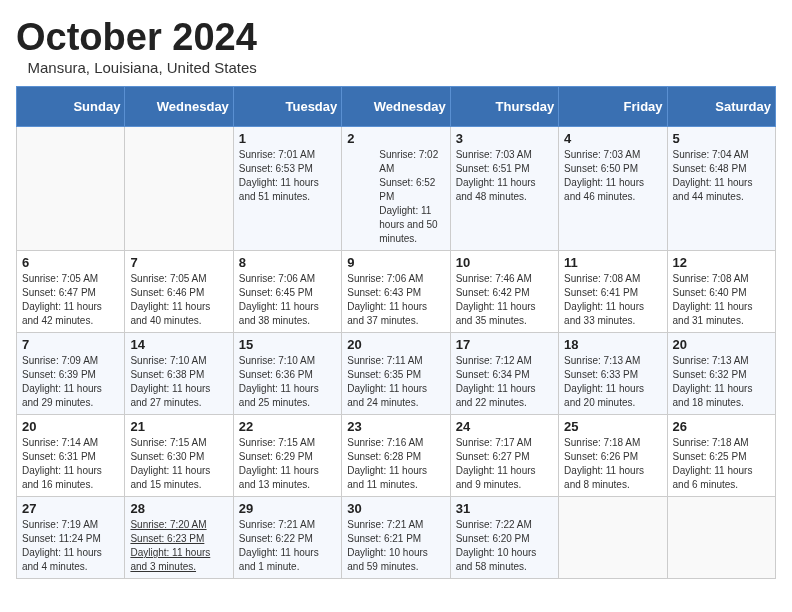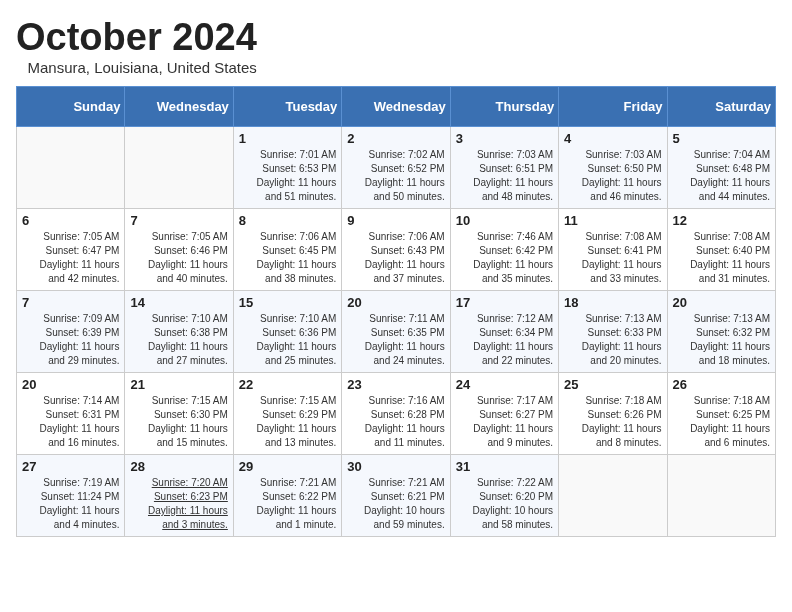--- a/index.html
+++ b/index.html
@@ -71,21 +71,20 @@
     .day-num {
       font-weight: bold;
       font-size: 13px;
       display: block;
       margin-bottom: 2px;
     }
     .day-detail {
       font-size: 10px;
       color: #333;
       line-height: 1.4;
-      text-align: right;
     }
     .empty-cell {
       background: #f9f9f9 !important;
     }
   </style>
 </head>
 <body>
 
 <div class="header">
   <div class="title-block">
@@ -111,21 +110,21 @@
         <td class="empty-cell"></td>
         <td class="empty-cell"></td>
         <td>
           <span class="day-num">1</span>
           <div class="day-detail" style="white-space: pre-line;">Sunrise: 7:01 AM
 Sunset: 6:53 PM
 Daylight: 11 hours and 51 minutes.</div>
         </td>
         <td>
           <span class="day-num">2</span>
-          <div class="day-detail" style="white-space: pre-line;">Sunrise: 7:02 AM
+          <div class="day-detail" style="white-space: pre-line; margin-left: 32px;">Sunrise: 7:02 AM
 Sunset: 6:52 PM
 Daylight: 11 hours and 50 minutes.</div>
         </td>
         <td>
           <span class="day-num">3</span>
           <div class="day-detail" style="white-space: pre-line;">Sunrise: 7:03 AM
 Sunset: 6:51 PM
 Daylight: 11 hours and 48 minutes.</div>
         </td>
         <td>

